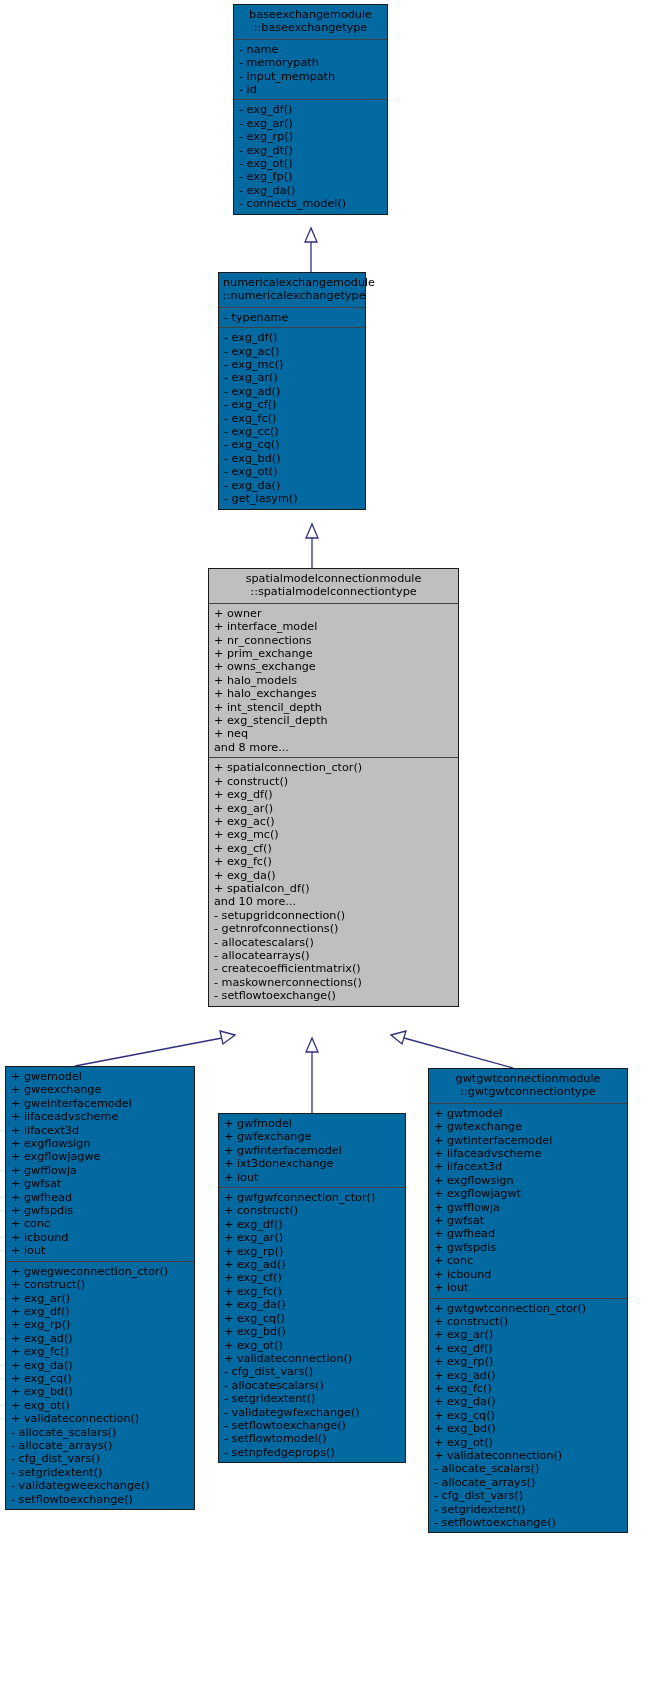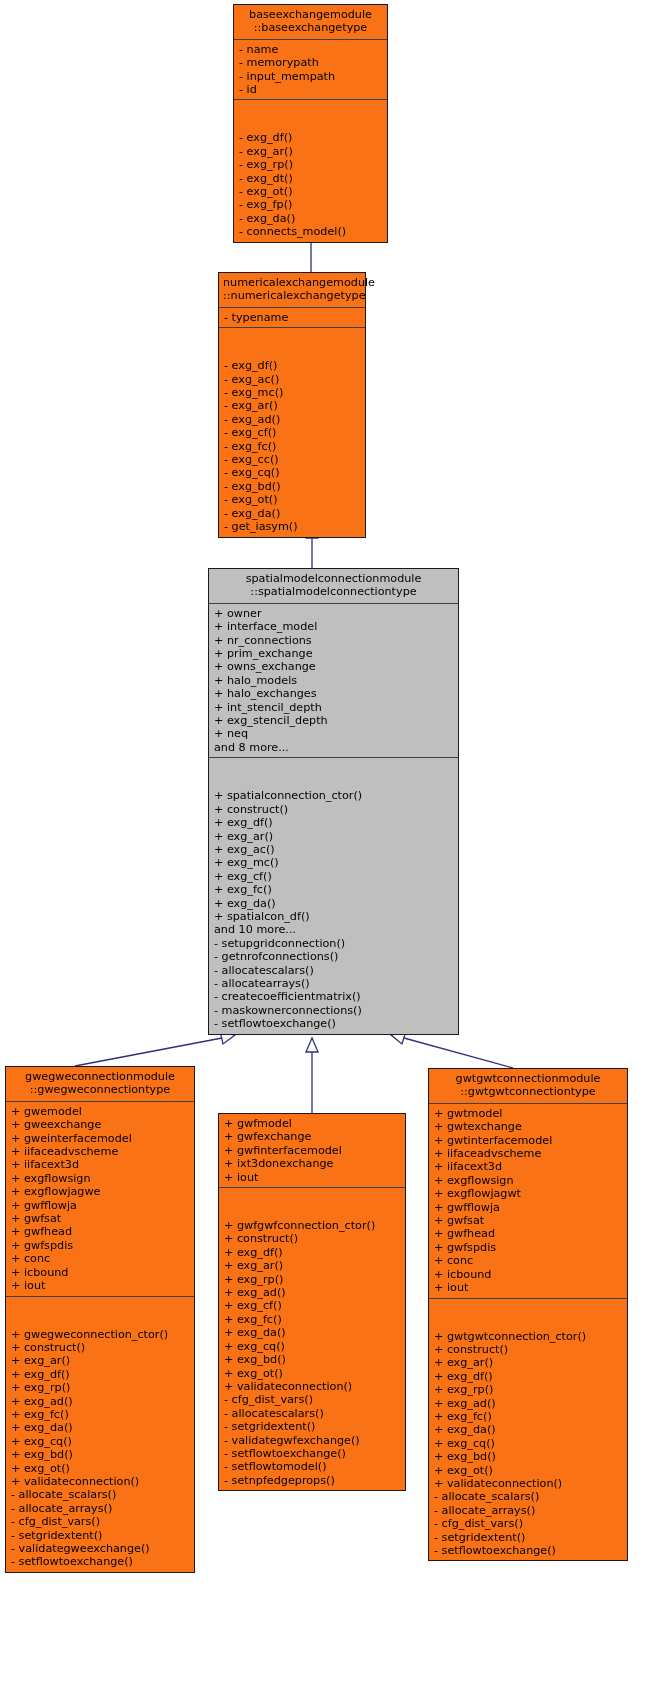--- a/index.html
+++ b/index.html
@@ -27,40 +27,40 @@
     left: 0;
     top: 0;
     width: 660px;
     height: 1681px;
     pointer-events: none;
   }
   .umlbox {
     position: absolute;
     box-sizing: border-box;
     border: 1px solid #1a1a1a;
-    background: #f97316;
+    background: #0369a1;
     font-size: 11.2px;
     line-height: 13.4px;
   }
   .umlbox.highlight {
     background: #bfbfbf;
   }
   .titlecell {
     text-align: center;
     padding: 3px 4px 4px 4px;
     border-bottom: 1px solid #404040;
     white-space: nowrap;
   }
   .titlecell .l1 { display: block; }
   .titlecell .l2 { display: block; }
   .section {
     padding: 3px 4px 3px 5px;
     border-bottom: 1px solid #404040;
   }
-  .section:last-child { border-bottom: none; margin-top: 28px; }
+  .section:last-child { border-bottom: none; }
   .member {
     white-space: nowrap;
     overflow: hidden;
   }
   
   #box-base        { left: 233px; top: 4px;    width: 155px; }
   #box-numerical   { left: 218px; top: 272px;  width: 148px; }
   #box-spatial     { left: 208px; top: 568px;  width: 251px; }
   #box-gwegwe      { left: 5px;   top: 1066px; width: 190px; }
   #box-gwfgwf      { left: 218px; top: 1113px; width: 188px; }
@@ -171,24 +171,20 @@
       <div class="member">- getnrofconnections()</div>
       <div class="member">- allocatescalars()</div>
       <div class="member">- allocatearrays()</div>
       <div class="member">- createcoefficientmatrix()</div>
       <div class="member">- maskownerconnections()</div>
       <div class="member">- setflowtoexchange()</div>
     </div>
   </div>
 
   <div class="umlbox" id="box-gwegwe">
-    <div class="titlecell">
-      <span class="l1">gwegweconnectionmodule</span>
-      <span class="l2">::gwegweconnectiontype</span>
-    </div>
     <div class="section">
       <div class="member">+ gwemodel</div>
       <div class="member">+ gweexchange</div>
       <div class="member">+ gweinterfacemodel</div>
       <div class="member">+ iifaceadvscheme</div>
       <div class="member">+ iifacext3d</div>
       <div class="member">+ exgflowsign</div>
       <div class="member">+ exgflowjagwe</div>
       <div class="member">+ gwfflowja</div>
       <div class="member">+ gwfsat</div>

